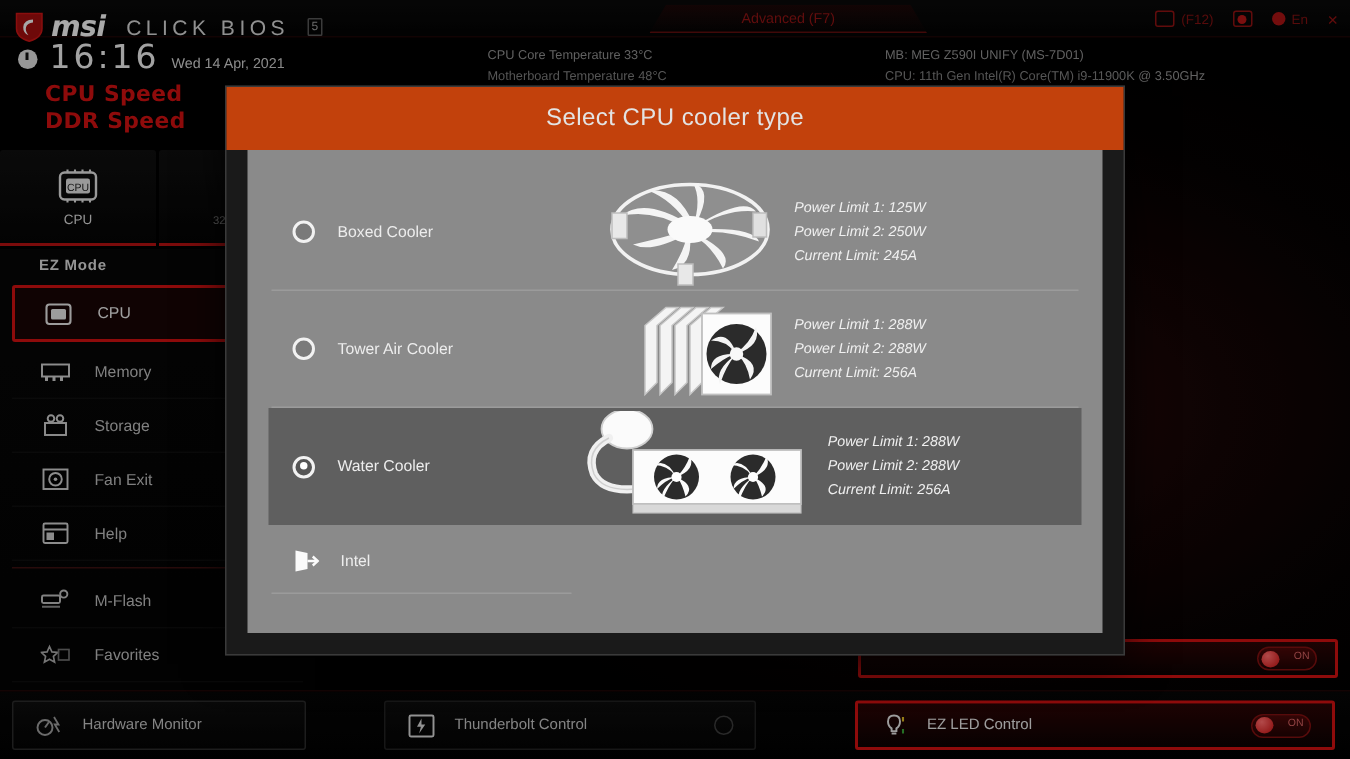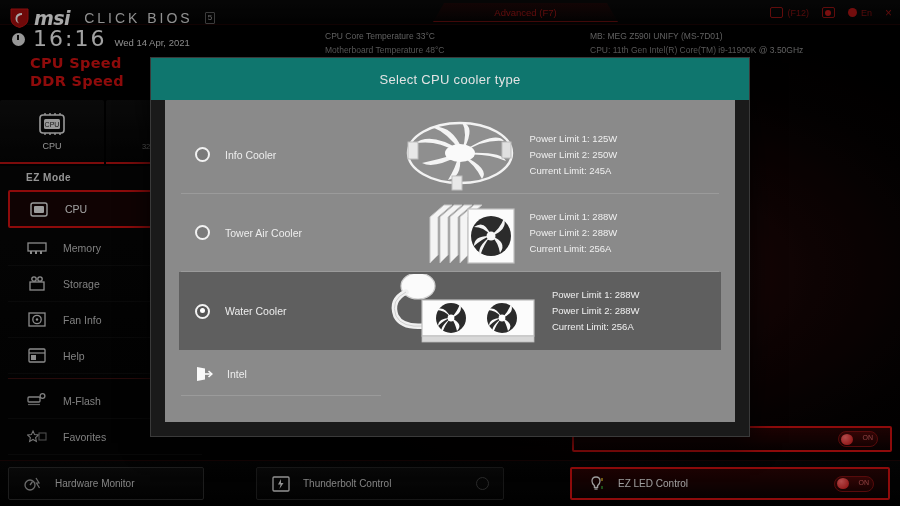--- a/index.html
+++ b/index.html
@@ -205,21 +205,21 @@
   .overlay { position: absolute; inset: 0; background: rgba(0,0,0,.30); }
   .modal {
     position: absolute; left: 150px; top: 57px; width: 600px; height: 380px;
     background: #1a1a1a;
     border: 1px solid #3a3a3a;
     box-shadow: 0 6px 26px rgba(0,0,0,.8);
     display: flex; flex-direction: column;
   }
   .modal-title {
     height: 42px; display: flex; align-items: center; justify-content: center;
-    font-size: 13px; color: #e3e3e3; background: #0f766e; letter-spacing: .3px;
+    font-size: 16px; color: #e3e3e3; background: #c2410c; letter-spacing: .3px;
   }
   .modal-body {
     margin: 0 14px 14px 14px; flex: 1;
     background: #8a8a8a;
     padding: 16px 0 0 0;
     display: flex; flex-direction: column;
   }
   .opt {
     height: 78px; margin: 0 16px; display: flex; align-items: center;
     border-bottom: 1px solid #9b9b9b; position: relative;
@@ -233,21 +233,21 @@
     border: 2.5px solid #f2f2f2; flex: 0 0 15px; margin-left: 14px;
     background: #7a7a7a; position: relative;
   }
   .opt.sel .radio { background: #555; }
   .opt.sel .radio::after {
     content: ''; position: absolute; left: 2.5px; top: 2.5px;
     width: 5px; height: 5px; border-radius: 50%; background: #fff;
   }
   .opt-label { font-size: 10.5px; color: #ededed; margin-left: 15px; width: 165px; }
   .opt-art { flex: 1; height: 76px; display: flex; align-items: center; justify-content: center; }
-  .opt-specs { width: 190px; font-size: 9.5px; color: #f0f0f0; line-height: 16px; }
+  .opt-specs { width: 190px; font-size: 9.5px; color: #f0f0f0; line-height: 16px; font-style: italic; }
 
   .exit-row {
     height: 44px; margin: 2px 16px 0 16px; display: flex; align-items: center;
     gap: 14px; border-bottom: 1px solid #9b9b9b; width: 200px;
   }
   .exit-label { font-size: 10.5px; color: #ededed; }
   .exit-ico { width: 18px; height: 16px; margin-left: 14px; display:flex; align-items:center; }
 </style>
 </head>
 <body>
@@ -386,21 +386,21 @@
     </div>
 
     <div class="sb-item">
       <span class="sb-ico">
         <svg width="20" height="17" viewBox="0 0 20 17">
           <rect x="2" y="2" width="16" height="13" fill="none" stroke="#c9c9c9" stroke-width="1.3"></rect>
           <circle cx="10" cy="8.5" r="4.2" fill="none" stroke="#c9c9c9" stroke-width="1.3"></circle>
           <circle cx="10" cy="8.5" r="1.2" fill="#c9c9c9"></circle>
         </svg>
       </span>
-      <span>Fan Info</span>
+      <span>Fan Exit</span>
     </div>
 
     <div class="sb-item">
       <span class="sb-ico">
         <svg width="20" height="17" viewBox="0 0 20 17">
           <rect x="2" y="2" width="16" height="13" rx="1" fill="none" stroke="#c9c9c9" stroke-width="1.3"></rect>
           <line x1="2" y1="6" x2="18" y2="6" stroke="#c9c9c9" stroke-width="1.2"></line>
           <rect x="4" y="8" width="5" height="5" fill="#c9c9c9"></rect>
         </svg>
       </span>
@@ -488,21 +488,21 @@
 
   <div class="overlay"></div>
 
   <div class="modal">
     <div class="modal-title">Select CPU cooler type</div>
 
     <div class="modal-body">
 
       <div class="opt">
         <span class="radio"></span>
-        <span class="opt-label">Info Cooler</span>
+        <span class="opt-label">Boxed Cooler</span>
         <span class="opt-art">
           <svg width="140" height="72" viewBox="0 0 140 72">
             <g transform="translate(70,34)">
               <ellipse cx="0" cy="0" rx="52" ry="30" fill="#8f8f8f" stroke="#f2f2f2" stroke-width="2.4"></ellipse>
               <g fill="#f4f4f4">
                 <path d="M0,-3 Q-30,-22 -46,-9 Q-26,-14 -3,-1 Z"></path>
                 <path d="M2,-4 Q-8,-28 -28,-26 Q-12,-20 0,-2 Z"></path>
                 <path d="M4,-4 Q16,-27 2,-31 Q8,-20 2,-2 Z"></path>
                 <path d="M5,-3 Q36,-22 44,-12 Q24,-14 4,-1 Z"></path>
                 <path d="M5,0 Q42,-2 46,8 Q26,0 5,2 Z"></path>

